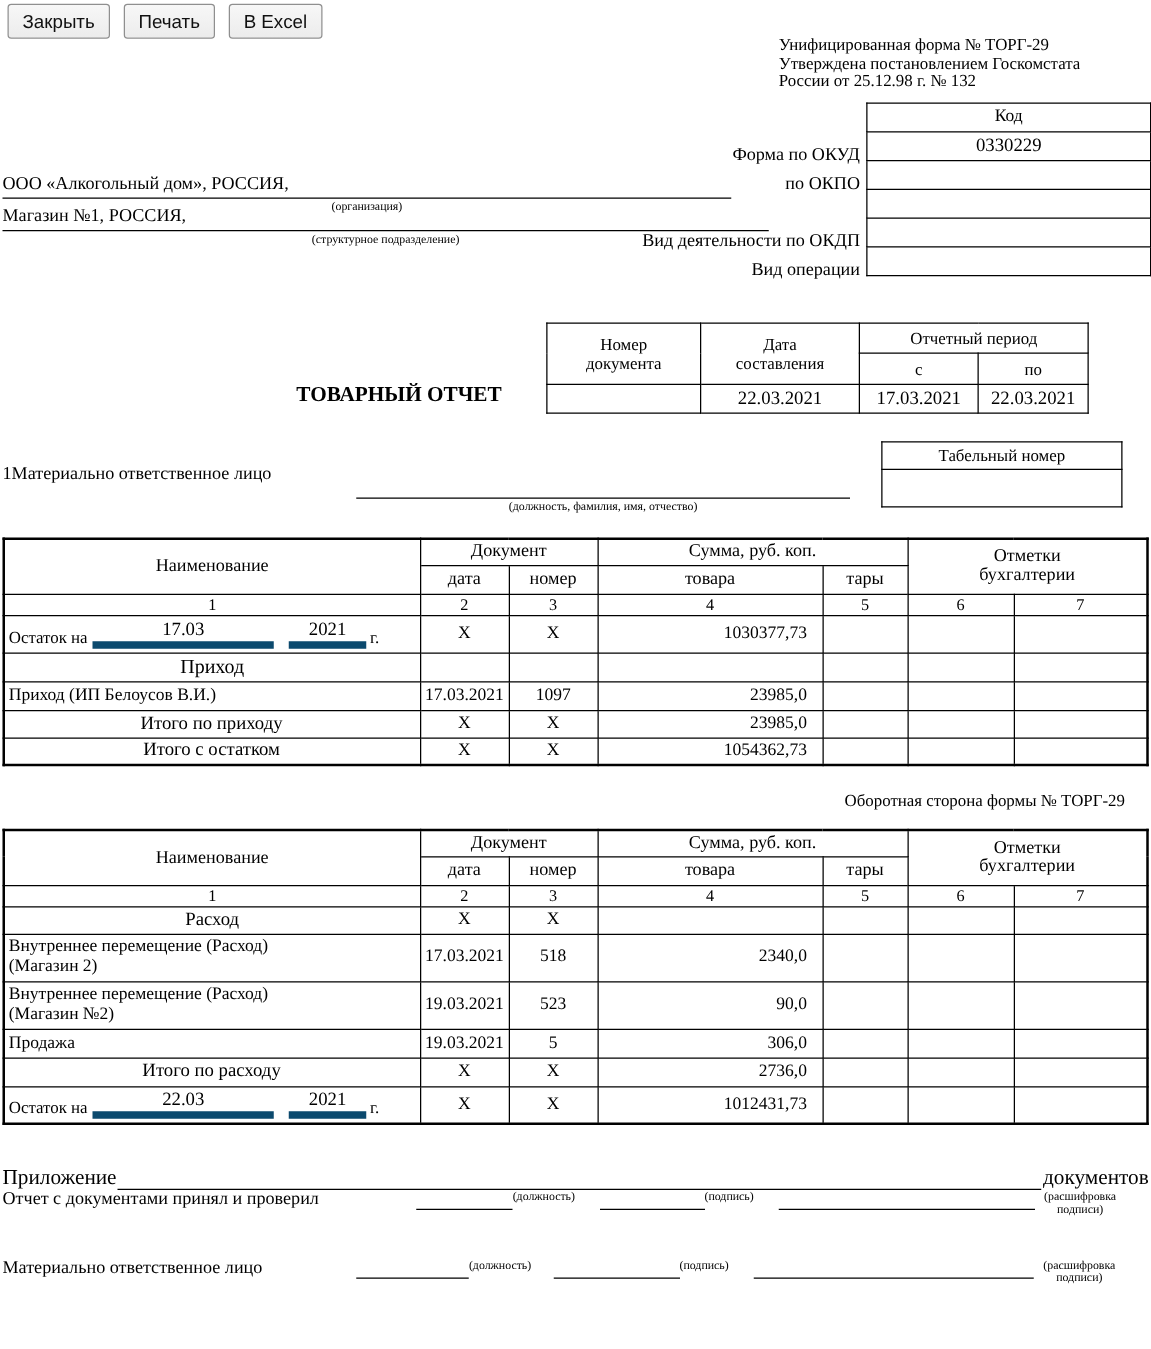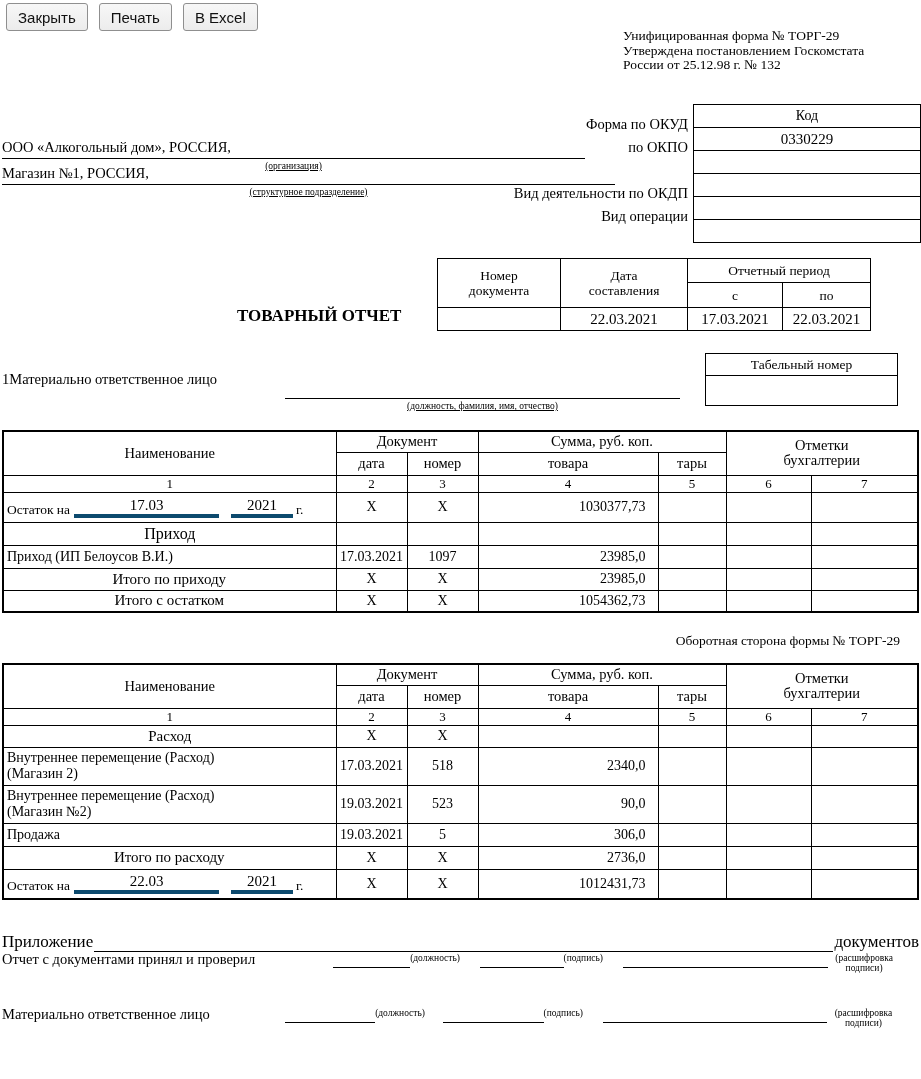--- a/index.html
+++ b/index.html
@@ -10,30 +10,30 @@
   }
   
   .toolbar { position: absolute; left: 6px; top: 3px; display: flex; gap: 11px;
              font-family: "Liberation Sans", sans-serif; }
   .btn { height: 28px; padding: 0 11px; font-size: 15px; color: #111;
          background: linear-gradient(#f7f7f7, #ececec); border: 1px solid #8f8f8f;
          border-radius: 3px; cursor: pointer; font-family: "Liberation Sans", sans-serif; }
   
   .hdr-note { position: absolute; left: 623px; top: 29px; font-size: 13.5px; line-height: 14.5px; }
   
-  .codebox { position: absolute; left: 693px; top: 104px; border-collapse: collapse; }
+  .codebox { position: absolute; left: 693px; top: 82px; border-collapse: collapse; }
   .codebox td { border: 1px solid #000; width: 227px; height: 23px; text-align: center;
                 font-size: 14px; padding: 0; }
   .okud-label { position: absolute; width: 388px; text-align: right; font-size: 14.5px;
                 left: 300px; height: 23px; line-height: 23px; }
   
   .orgline { position: absolute; left: 2px; border-bottom: 1px solid #000;
              font-size: 14.5px; line-height: 21px; height: 22px; }
   .hint { font-size: 9.5px; text-align: center; color: #000; }
-  .hint-abs { position: absolute; text-decoration: underline; }
+  .hint-abs { position: absolute; }
   
   .docinfo { position: absolute; left: 437px; top: 258px; border-collapse: collapse; table-layout: fixed; }
   .docinfo td { border: 1px solid #000; text-align: center; font-size: 13.5px;
                 line-height: 15px; padding: 0; vertical-align: middle; }
   .doc-title { position: absolute; left: 237px; top: 306px; font-size: 17px; font-weight: bold; }
   
   .tabnum { position: absolute; left: 705px; top: 353px; border-collapse: collapse; }
   .tabnum td { border: 1px solid #000; width: 192px; text-align: center; font-size: 13.5px; padding: 0; }
   
   .resp-label { position: absolute; left: 2px; top: 371px; font-size: 14.5px; }
@@ -44,21 +44,21 @@
               border: 2px solid #000; width: 917px; }
   .bigtable td { border: 1px solid #000; font-size: 14px; padding: 0 2px; vertical-align: middle; }
   .bigtable .hc { text-align: center; font-size: 14.5px; line-height: 15.5px; }
   .nums td { text-align: center; font-size: 13px; height: 17px; line-height: 14px; }
   .c { text-align: center; }
   .l { text-align: left; padding-left: 3px !important; }
   .rgt { text-align: center; padding-right: 3px !important; }
   .goods { text-align: right; padding-right: 12px !important; }
   .h21 { height: 21px; } .h23 { height: 23px; } .h22 { height: 22px; }
   .h30 { height: 30px; } .h38 { height: 38px; line-height: 16px; }
-  .u { display: inline-block; border-bottom: 4px solid #0c4a6e; text-align: center;
+  .u { display: inline-block; border-bottom: 6px solid #0c4a6e; text-align: center;
        font-size: 15px; vertical-align: bottom; }
   .u-date { width: 145px; margin-left: 4px; }
   .u-year { width: 62px; margin-left: 12px; margin-right: 3px; }
   .bal-prefix { font-size: 13.5px; }
   .backnote { position: absolute; left: 500px; top: 633px; width: 400px; text-align: right; font-size: 13.5px; }
   
   .attach-row { position: absolute; left: 2px; top: 932px; width: 917px; display: flex; font-size: 17px; }
   .attach-fill { flex: 1; border-bottom: 1px solid #000; margin: 0 1px; }
   .sig-label { position: absolute; font-size: 14.5px; }
   .sig { position: absolute; display: flex; flex-direction: row; }

